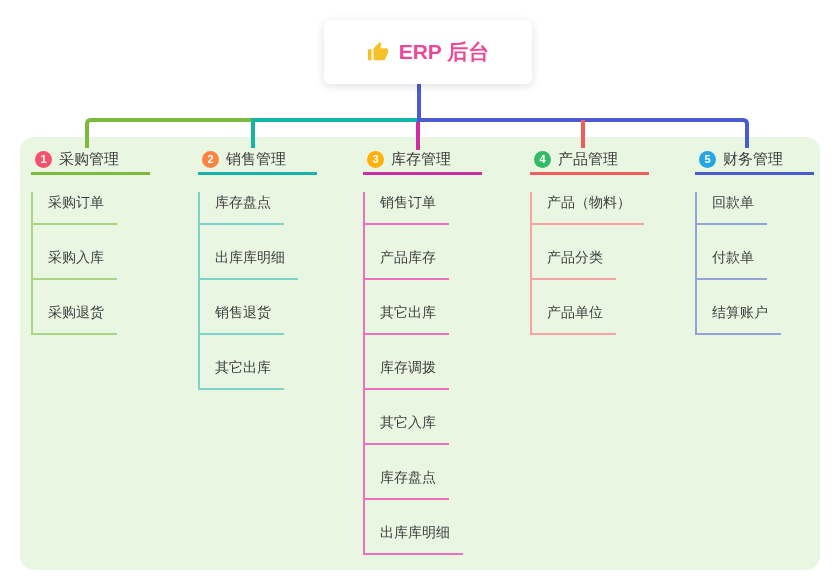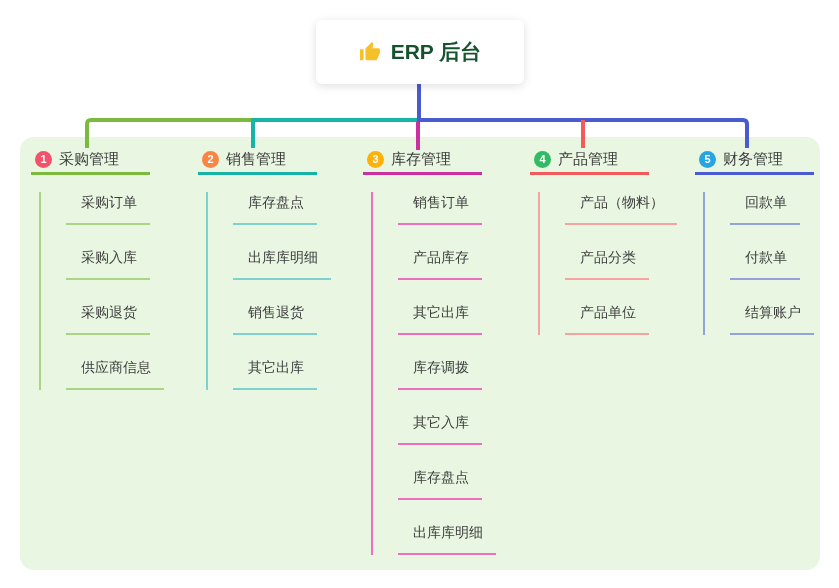--- a/index.html
+++ b/index.html
@@ -10,43 +10,43 @@
   }
   .panel {
     position:absolute; left:20px; top:137px; width:800px; height:433px;
     background:#e9f6e2; border-radius:14px;
   }
   svg.connectors {
     position:absolute; left:0; top:0; width:839px; height:588px;
     pointer-events:none;
   }
   .root-card {
-    position:absolute; left:316px; top:20px; width:208px; height:64px;
+    position:absolute; left:324px; top:20px; width:208px; height:64px;
     background:#ffffff; border-radius:6px;
     box-shadow:0 2px 10px rgba(0,0,0,.13);
     display:flex; align-items:center; justify-content:center; gap:10px;
-    font-size:21px; font-weight:600; color:#14532d; cursor:pointer;
+    font-size:21px; font-weight:600; color:#ec4899; cursor:pointer;
   }
   .thumb { display:flex; align-items:center; }
   .branch { position:absolute; top:146px; }
   .branch-head {
     display:flex; align-items:center; gap:7px;
     height:29px; min-width:119px; width:fit-content; box-sizing:border-box;
     padding-left:4px; border-bottom:3px solid var(--head); cursor:pointer;
   }
   .badge {
     width:17px; height:17px; border-radius:50%; flex:0 0 17px;
     background:var(--badge); color:#fff; font-size:11px; font-weight:bold;
     display:flex; align-items:center; justify-content:center; line-height:1;
   }
   .branch-title {
     font-size:15px; font-weight:400; color:#3d3d3d;
     white-space:nowrap; padding-right:8px;
   }
-  .branch-children { margin-left:8px; border-left:2px solid var(--line);padding-left:25px; }
+  .branch-children { border-left:2px solid var(--line); }
   .child {
     width:fit-content; white-space:nowrap;
     margin-top:22px; padding:0 13px 11px 15px;
     border-bottom:2px solid var(--line);
     font-size:14px; color:#3d3d3d; line-height:20px; cursor:pointer;
   }
   .child:first-child { margin-top:17px; }
 </style>
 </head>
 <body>
@@ -73,21 +73,20 @@
 <div id="branches">
     <div class="branch" style="left: 31px; --head: #7cba3d; --badge: #f4526b; --line: #a9d584;">
     <div class="branch-head">
       <span class="badge">1</span>
       <span class="branch-title">采购管理</span>
     </div>
     <div class="branch-children">
         <div class="child">采购订单</div>
         <div class="child">采购入库</div>
         <div class="child">采购退货</div>
-        <div class="child">供应商信息</div>
       </div>
   </div>
     <div class="branch" style="left: 198px; --head: #17b3a6; --badge: #fb8443; --line: #7fd2cb;">
     <div class="branch-head">
       <span class="badge">2</span>
       <span class="branch-title">销售管理</span>
     </div>
     <div class="branch-children">
         <div class="child">库存盘点</div>
         <div class="child">出库库明细</div>

